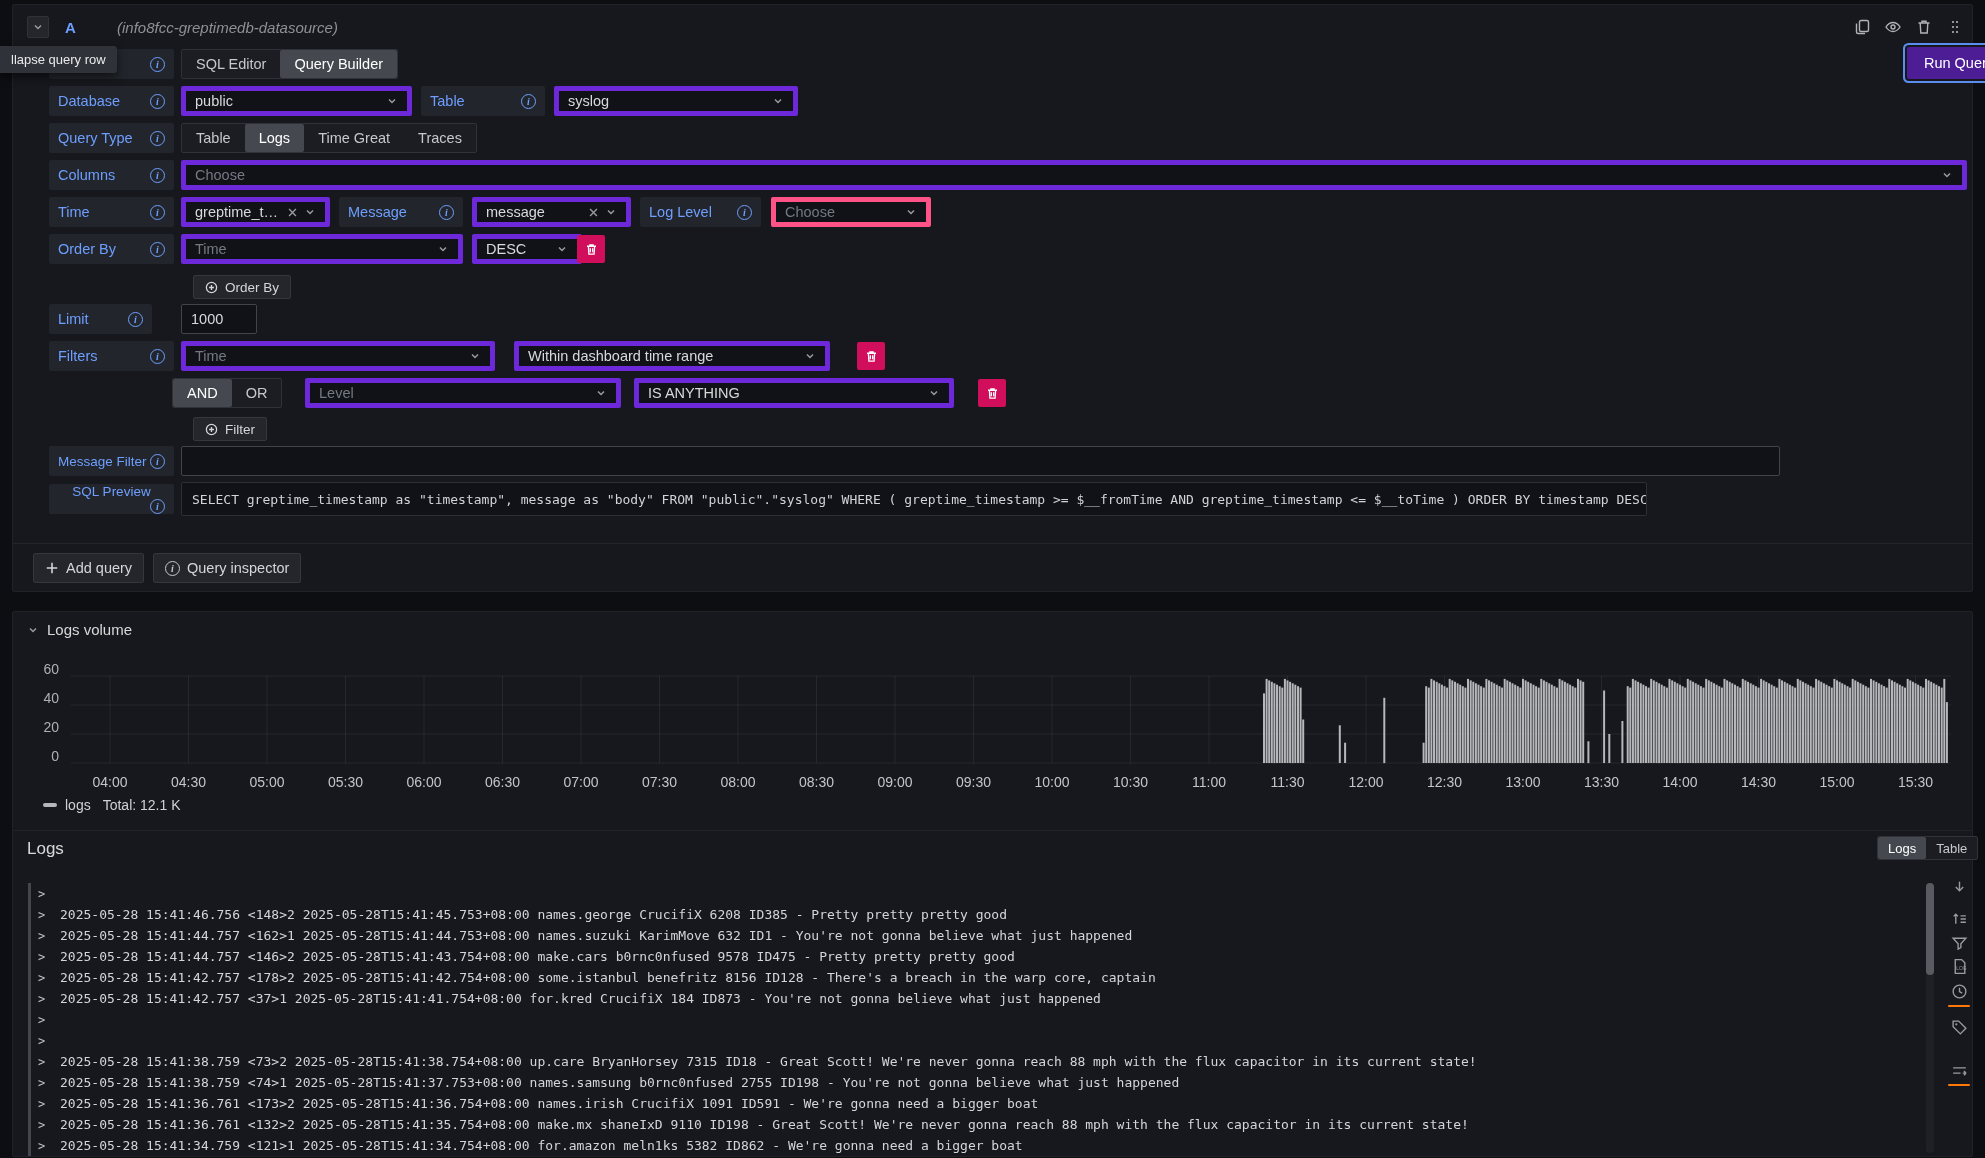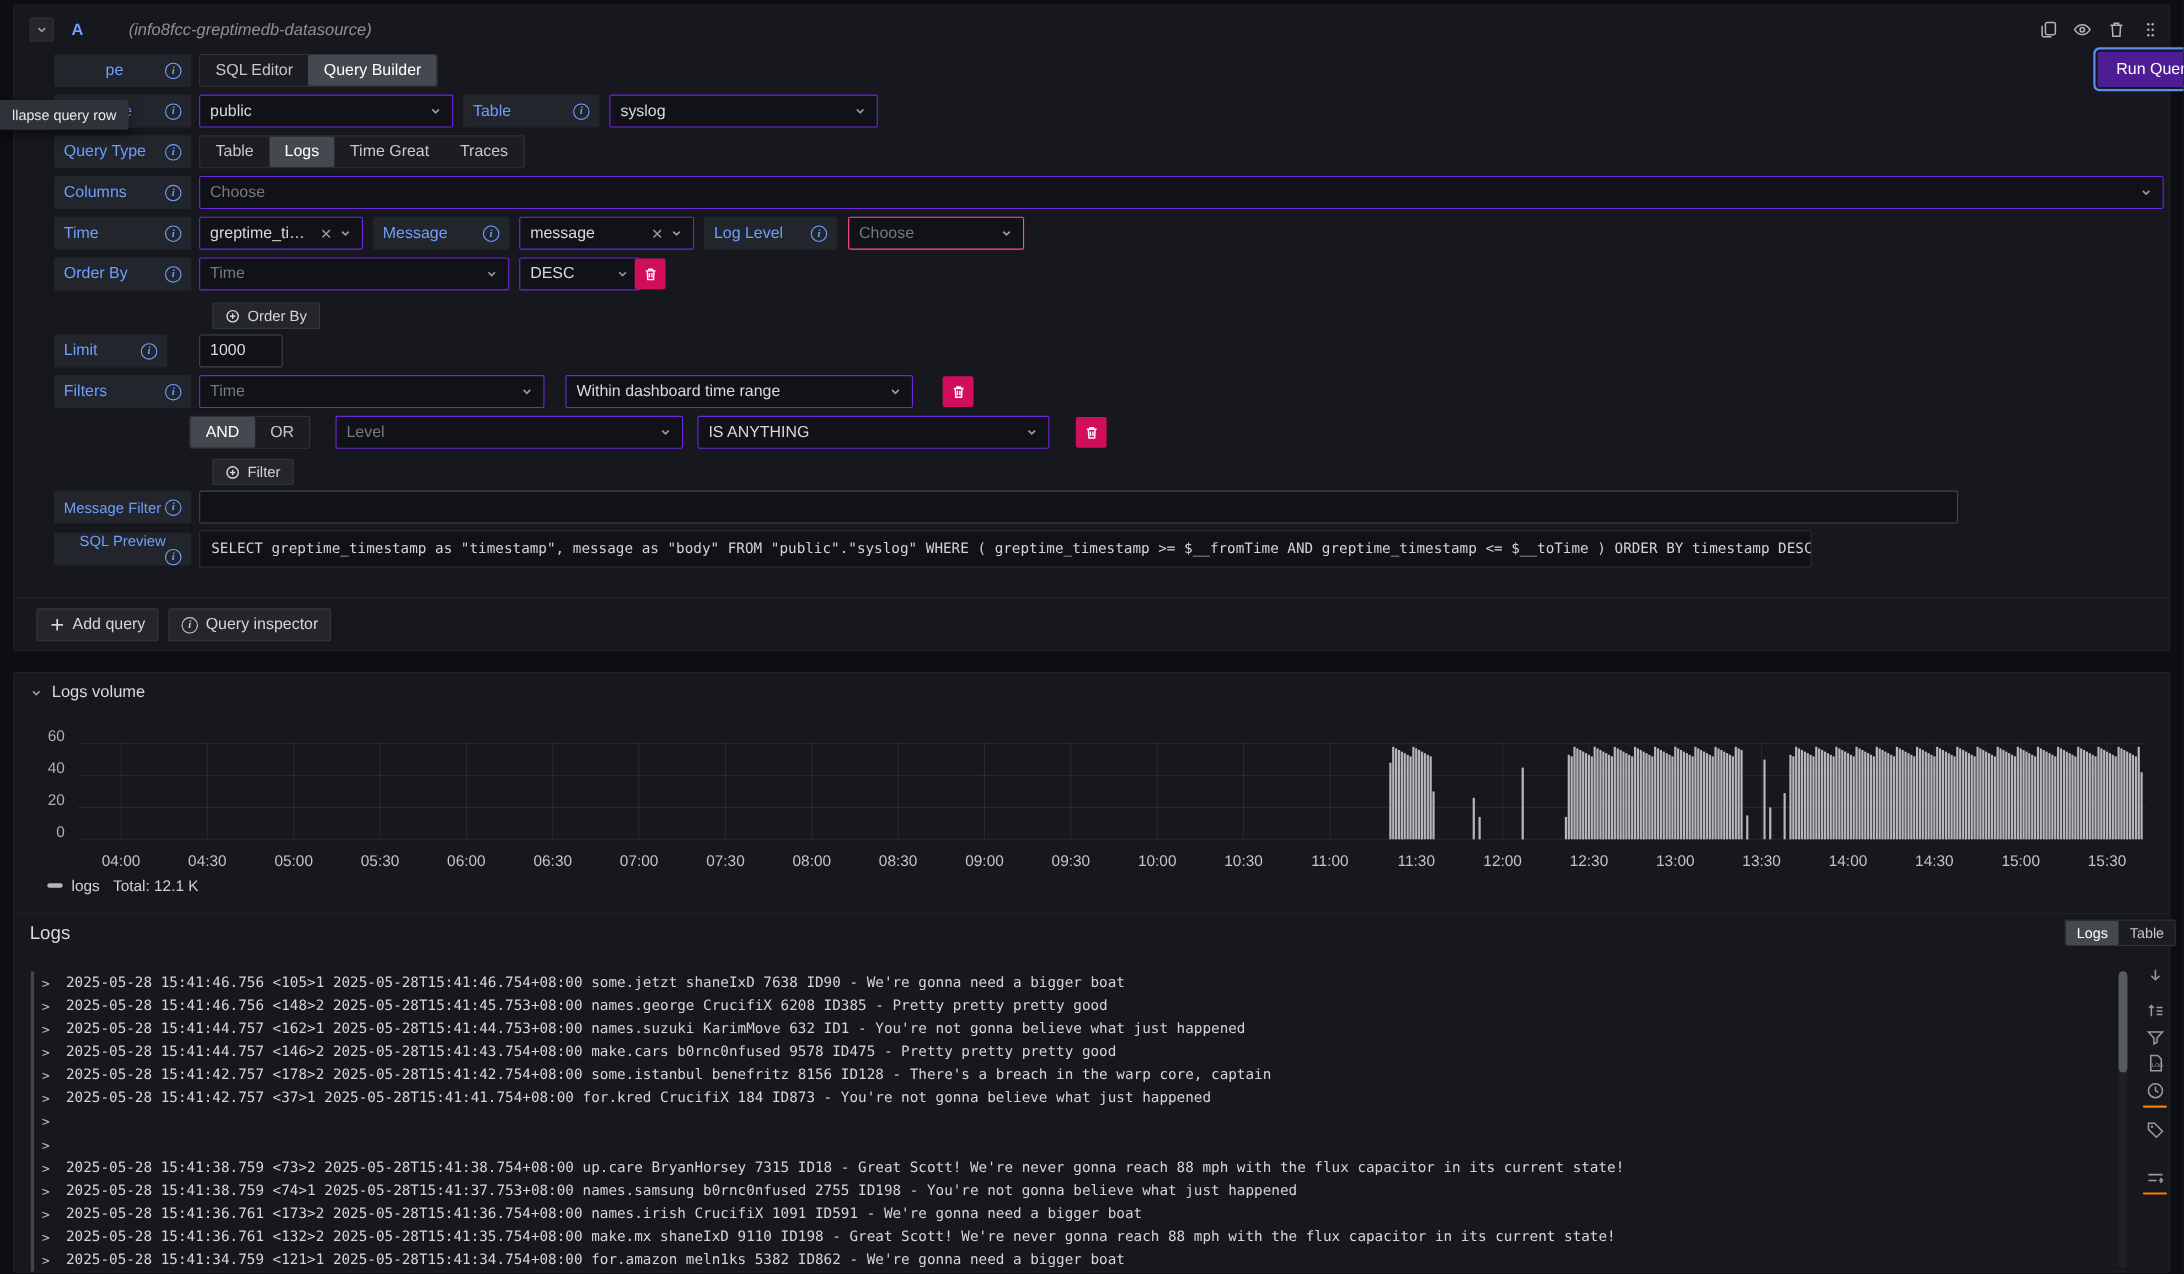--- a/index.html
+++ b/index.html
@@ -12,31 +12,31 @@
   .qhead-btn { width:22px; height:22px; background:#24262c; border:1px solid #2f323a; border-radius:2px;
     display:flex; align-items:center; justify-content:center; color:#9a9ba2; }
   .refid { color:#6e9fff; font-weight:700; font-size:15px; }
   .dsname { color:#8d9097; font-style:italic; font-size:15px; }
   .hicon { width:18px; height:18px; color:#b0b2b7; display:flex; align-items:center; justify-content:center; }
   svg { display:block; }
 
   
   .tooltip { position:absolute; left:0; top:46px; height:27px; background:#2f3238; border-radius:0 3px 3px 0;
     display:flex; align-items:center; padding:0 11px; font-size:13px; color:#e9eaeb;
-    box-shadow:0 4px 10px rgba(0,0,0,.55); z-index:50; white-space:nowrap;margin-top:45px; }
+    box-shadow:0 4px 10px rgba(0,0,0,.55); z-index:50; white-space:nowrap; }
 
   
   .lblchip { position:absolute; height:30px; background:#22252b; border-radius:2px; display:flex; align-items:center;
     padding:0 9px; color:#6e9fff; font-size:14.5px; font-weight:500; white-space:nowrap; overflow:hidden; }
   .lblchip .txt { overflow:hidden; text-overflow:ellipsis; }
   .info { width:15px; height:15px; min-width:15px; border:1.3px solid #6e9fff; border-radius:50%; font-size:10px;
     display:flex; align-items:center; justify-content:center; color:#6e9fff; margin-left:auto;
     font-family:"Liberation Serif", serif; font-style:italic; font-weight:700; }
   .info.gray { border-color:#c7c8cd; color:#c7c8cd; margin-left:0; }
-  .sel { position:absolute; height:30px; background:#101218; border:1px solid #6d28d9; border-radius:2px;
+  .sel { position:absolute; height:30px; background:#101218; border:5px solid #6d28d9; border-radius:2px;
     display:flex; align-items:center; padding:0 9px; font-size:14.5px; color:#d8d9da; gap:7px; }
   .sel .val { white-space:nowrap; overflow:hidden; text-overflow:ellipsis; }
   .sel .ph { color:#757981; white-space:nowrap; }
   .sel .right { margin-left:auto; display:flex; align-items:center; gap:6px; }
   .sel .chev, .sel .clear { color:#9a9ba2; }
   .sel.err { border-color:#ff5286; }
   .inp { position:absolute; height:30px; background:#101218; border:1px solid #40444d; border-radius:2px;
     display:flex; align-items:center; padding:0 9px; font-size:14.5px; color:#d8d9da; }
   .rgroup { position:absolute; height:30px; background:#1b1d23; border:1px solid #2f323a; border-radius:2px;
     display:flex; align-items:stretch; overflow:hidden; }
@@ -643,21 +643,20 @@
 <div class="panel" style="top:830px; height:327px;">
   <div class="abs logstitle" style="left:14px; top:8px;">Logs</div>
   <div class="rgroup small" id="rg-logs-view" style="left:1864px; top:5px;">
       <div class="rbtn active">Logs</div>
       <div class="rbtn">Table</div>
     </div>
 
   <div class="logrows" id="log-rows" style="left:15px; top:52px; width:1890px;">
       <div class="logrow">
         <span class="caret">&gt;</span>
-        <span>2025-05-28 15:41:46.756 &lt;105&gt;1 2025-05-28T15:41:46.754+08:00 some.jetzt shaneIxD 7638 ID90 - We're gonna need a bigger boat</span>
       </div>
       <div class="logrow">
         <span class="caret">&gt;</span>
         <span>2025-05-28 15:41:46.756 &lt;148&gt;2 2025-05-28T15:41:45.753+08:00 names.george CrucifiX 6208 ID385 - Pretty pretty pretty good</span>
       </div>
       <div class="logrow">
         <span class="caret">&gt;</span>
         <span>2025-05-28 15:41:44.757 &lt;162&gt;1 2025-05-28T15:41:44.753+08:00 names.suzuki KarimMove 632 ID1 - You're not gonna believe what just happened</span>
       </div>
       <div class="logrow">

